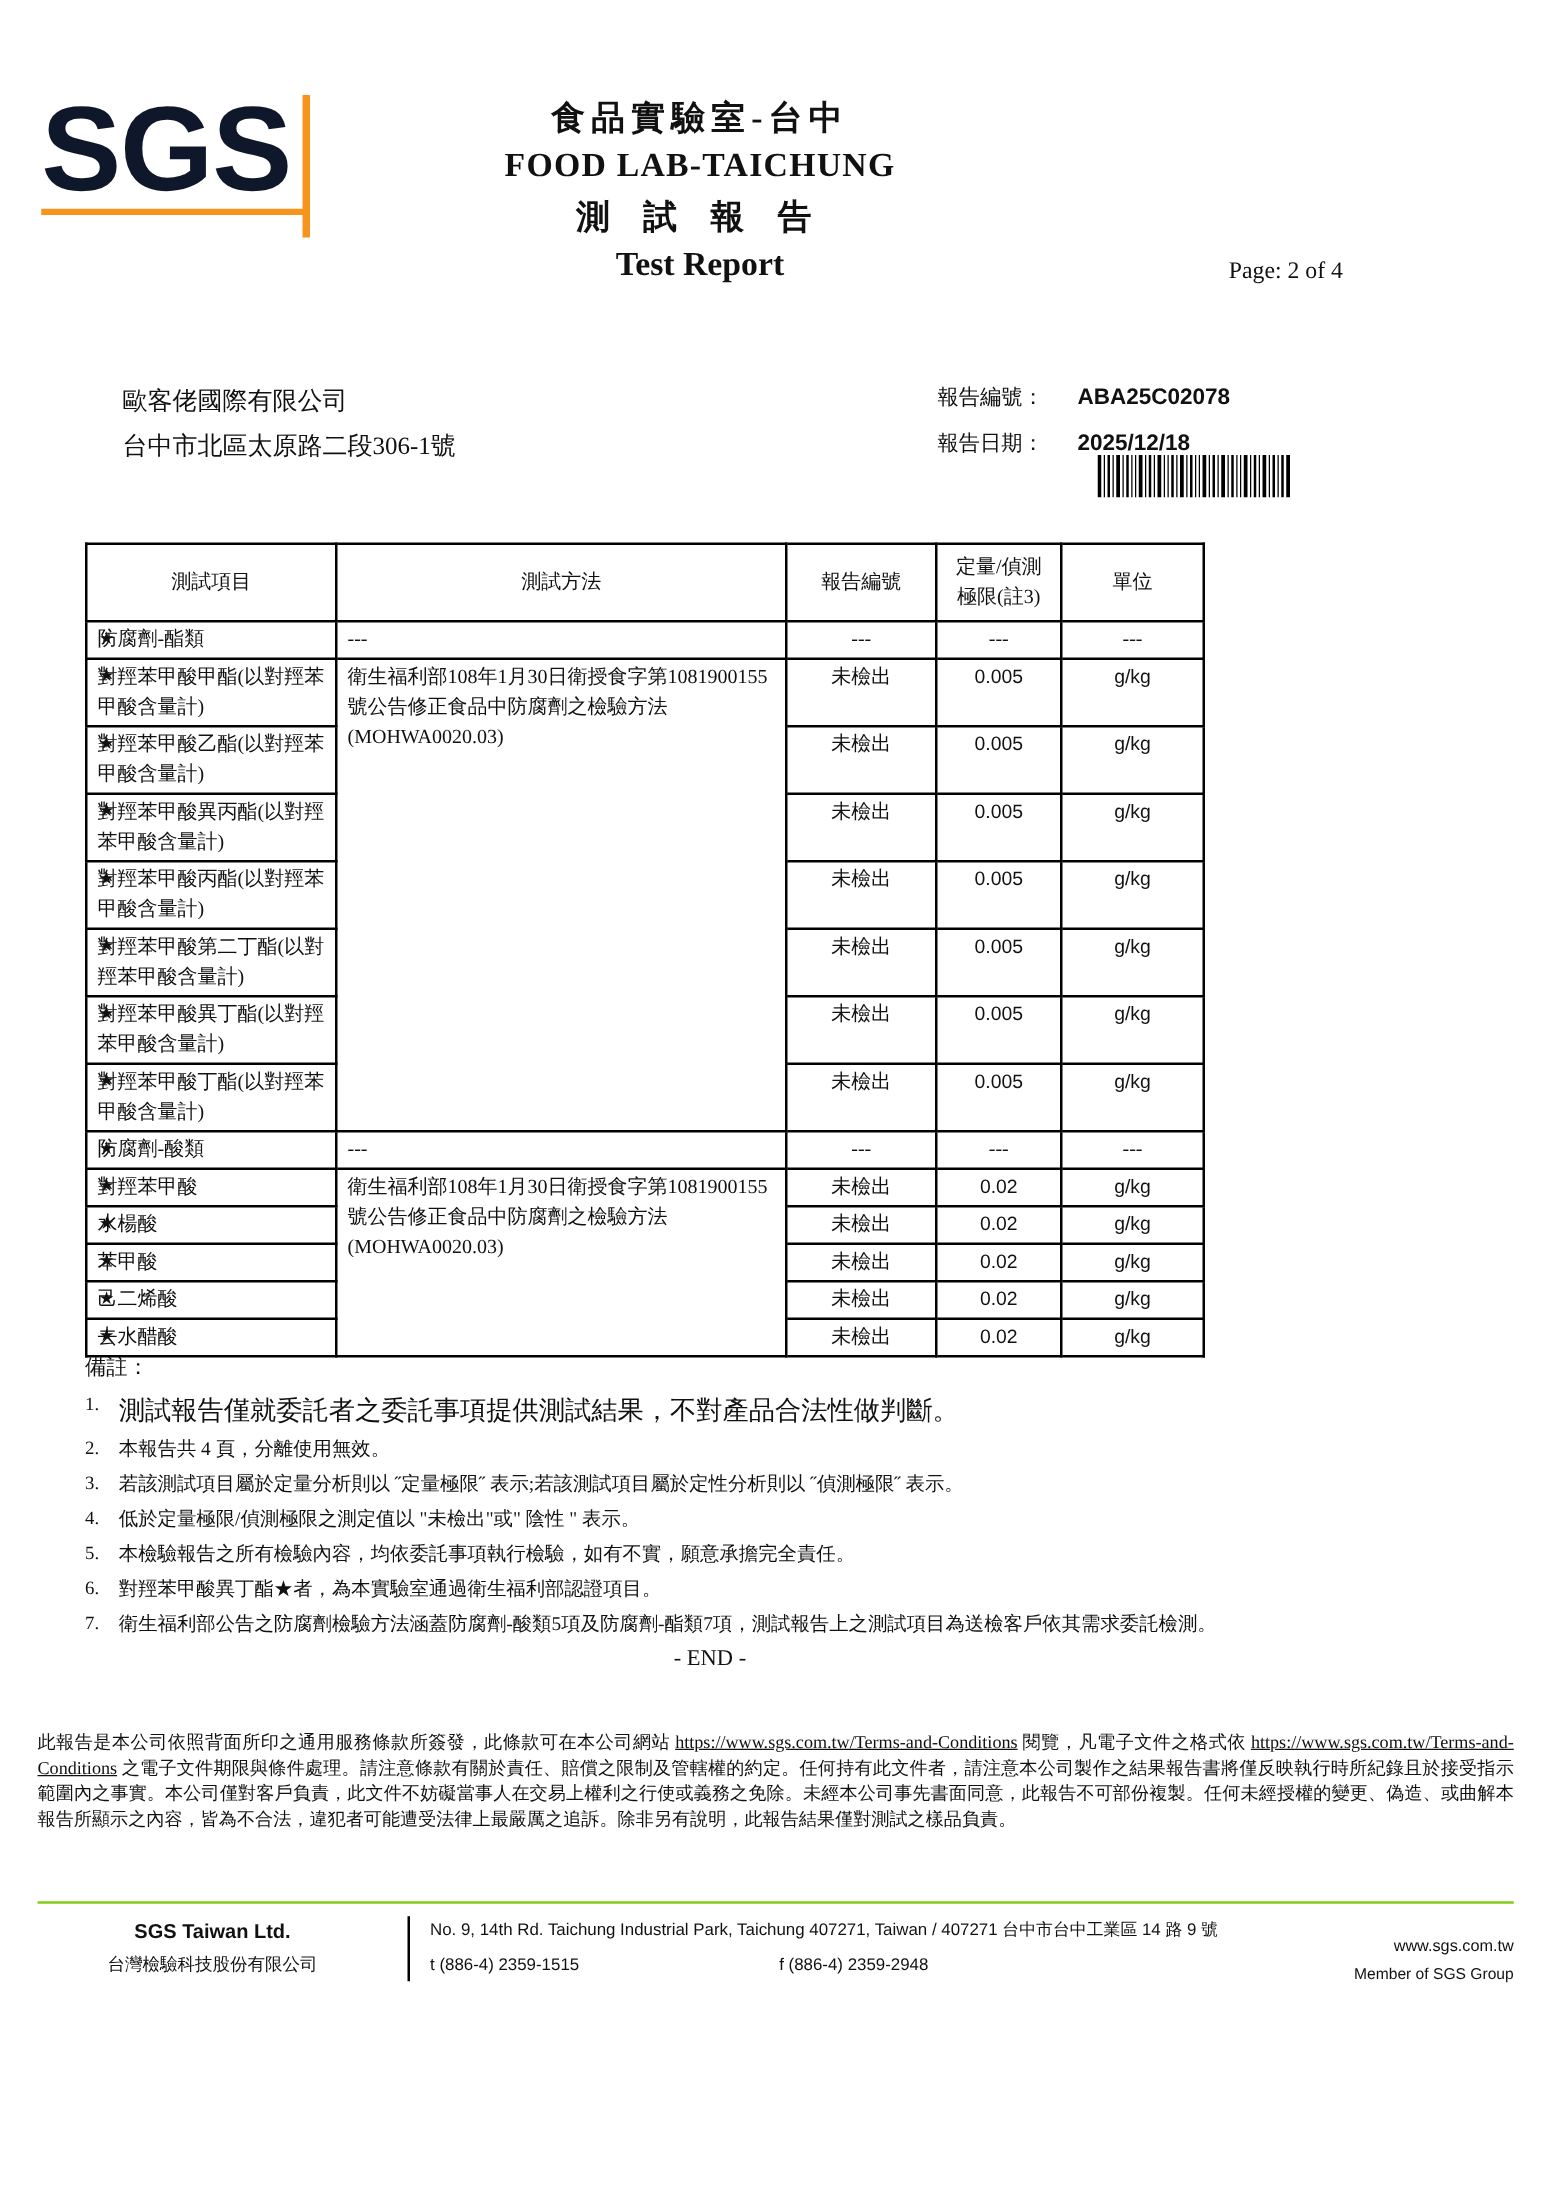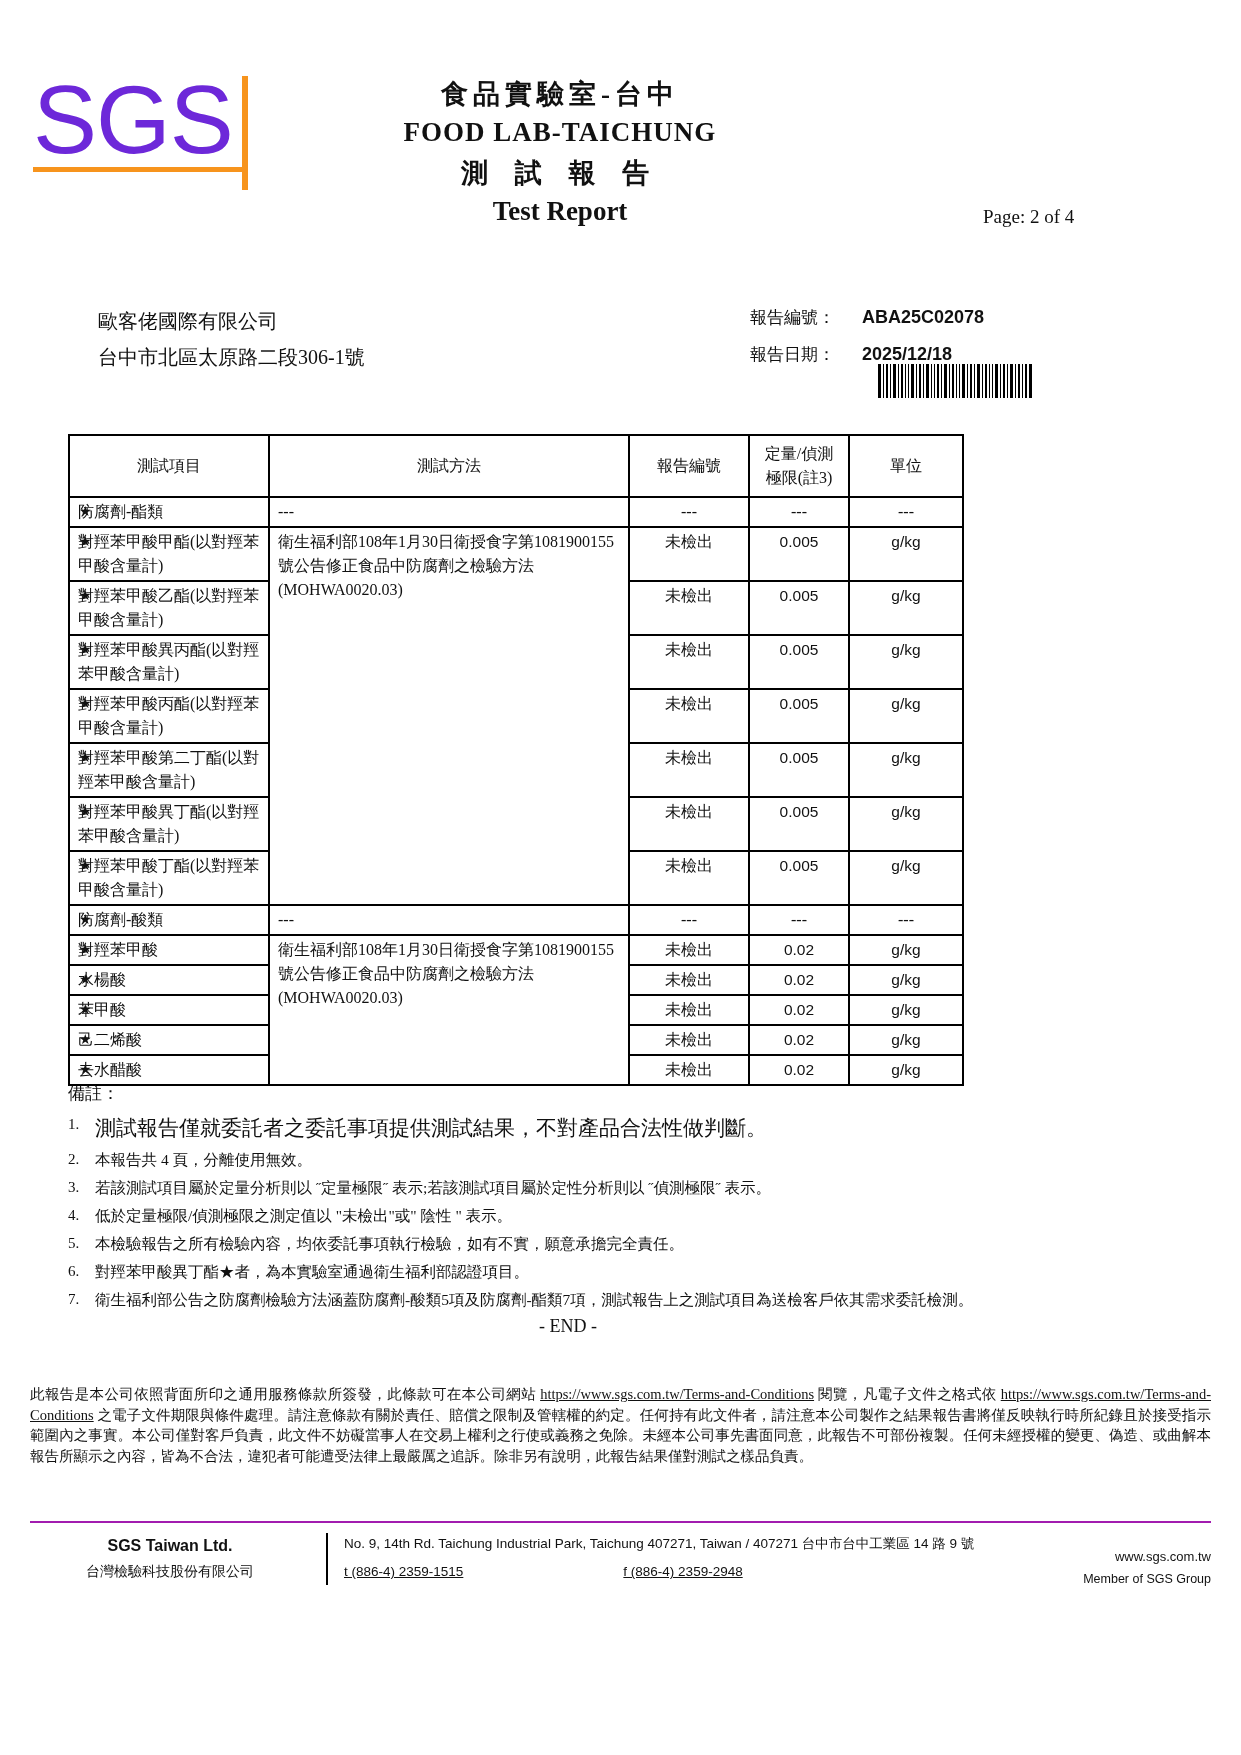--- a/index.html
+++ b/index.html
@@ -5,22 +5,22 @@
   * { margin:0; padding:0; box-sizing:border-box; }
   html,body { background:#ffffff; }
   .page {
     position:relative; width:1241px; height:1755px; background:#fff;
     font-family:"Liberation Serif","DejaVu Serif",serif; color:#111; overflow:hidden;
   }
 
   
   .logo { position:absolute; left:33px; top:72px; width:226px; height:126px; }
   .logo-text {
-    font-family:"Liberation Sans","DejaVu Sans",sans-serif; font-weight:400;
-    font-size:96px; line-height:96px; color:#6d28d9; letter-spacing:-1px;
+    font-family:"Liberation Sans","DejaVu Sans",sans-serif; font-weight:700;
+    font-size:96px; line-height:96px; color:#0f172a; letter-spacing:-1px;
   }
   .logo-underline { position:absolute; left:0; top:95px; width:212px; height:5px; background:#f7941d; }
   .logo-vbar { position:absolute; left:209px; top:4px; width:6px; height:114px; background:#f7941d; }
 
   
   .header-titles { position:absolute; left:310px; top:76px; width:500px; text-align:center; font-weight:bold; }
   .t-zh1 { font-size:27px; letter-spacing:5px; }
   .t-en1 { font-size:27px; letter-spacing:1px; margin-top:5px; }
   .t-zh2 { font-size:27px; letter-spacing:10px; margin-top:7px; }
   .t-en2 { font-size:27px; margin-top:5px; }
@@ -56,27 +56,27 @@
   .note-big .note-text { font-size:21px; line-height:30px; }
   .end-label { width:1000px; text-align:center; font-size:18px; }
 
   
   .disclaimer { position:absolute; left:30px; top:1384px; width:1181px;
     font-size:14.5px; line-height:20.5px; text-align:justify; }
   .disc-link { text-decoration:underline; }
 
   
   .footer { position:absolute; left:30px; top:1521px; width:1181px;
-    border-top:2px solid #a21caf; padding-top:10px; display:flex; }
+    border-top:2px solid #84cc16; padding-top:10px; display:flex; }
   .f-left { width:280px; text-align:center; padding-top:4px; }
   .f-company-en { font-family:"Liberation Sans","DejaVu Sans",sans-serif; font-weight:bold; font-size:16px; }
   .f-company-zh { font-size:14px; margin-top:8px; }
   .f-div { border-left:2px solid #000; height:52px; margin:0 16px; }
   .f-mid { flex:1; font-family:"Liberation Sans","DejaVu Sans",sans-serif; font-size:13.5px; line-height:18px; padding-top:2px; }
-  .f-phones { display:flex; margin-top:10px;text-decoration:underline; }
+  .f-phones { display:flex; margin-top:10px; }
   .f-fax { margin-left:160px; }
   .f-right { width:180px; text-align:right; font-family:"Liberation Sans","DejaVu Sans",sans-serif; font-size:13px; }
   .f-web { margin-top:16px; }
   .f-member { margin-top:8px; font-size:12.5px; }
 </style>
 </head>
 <body>
 
 <div class="page">
 

